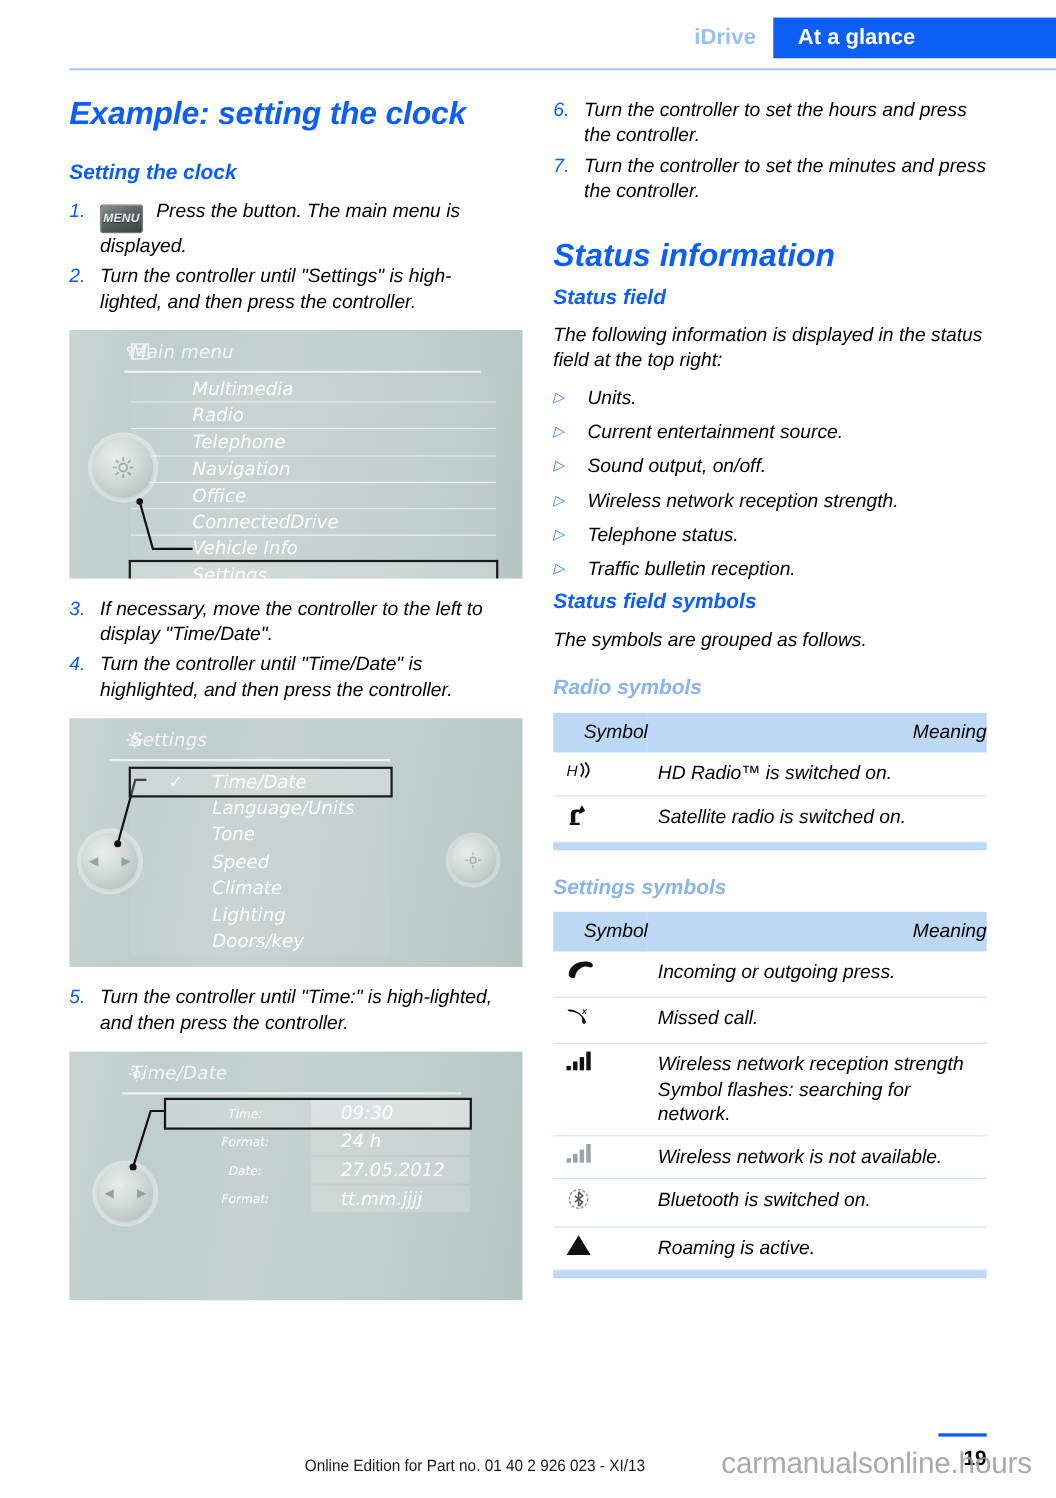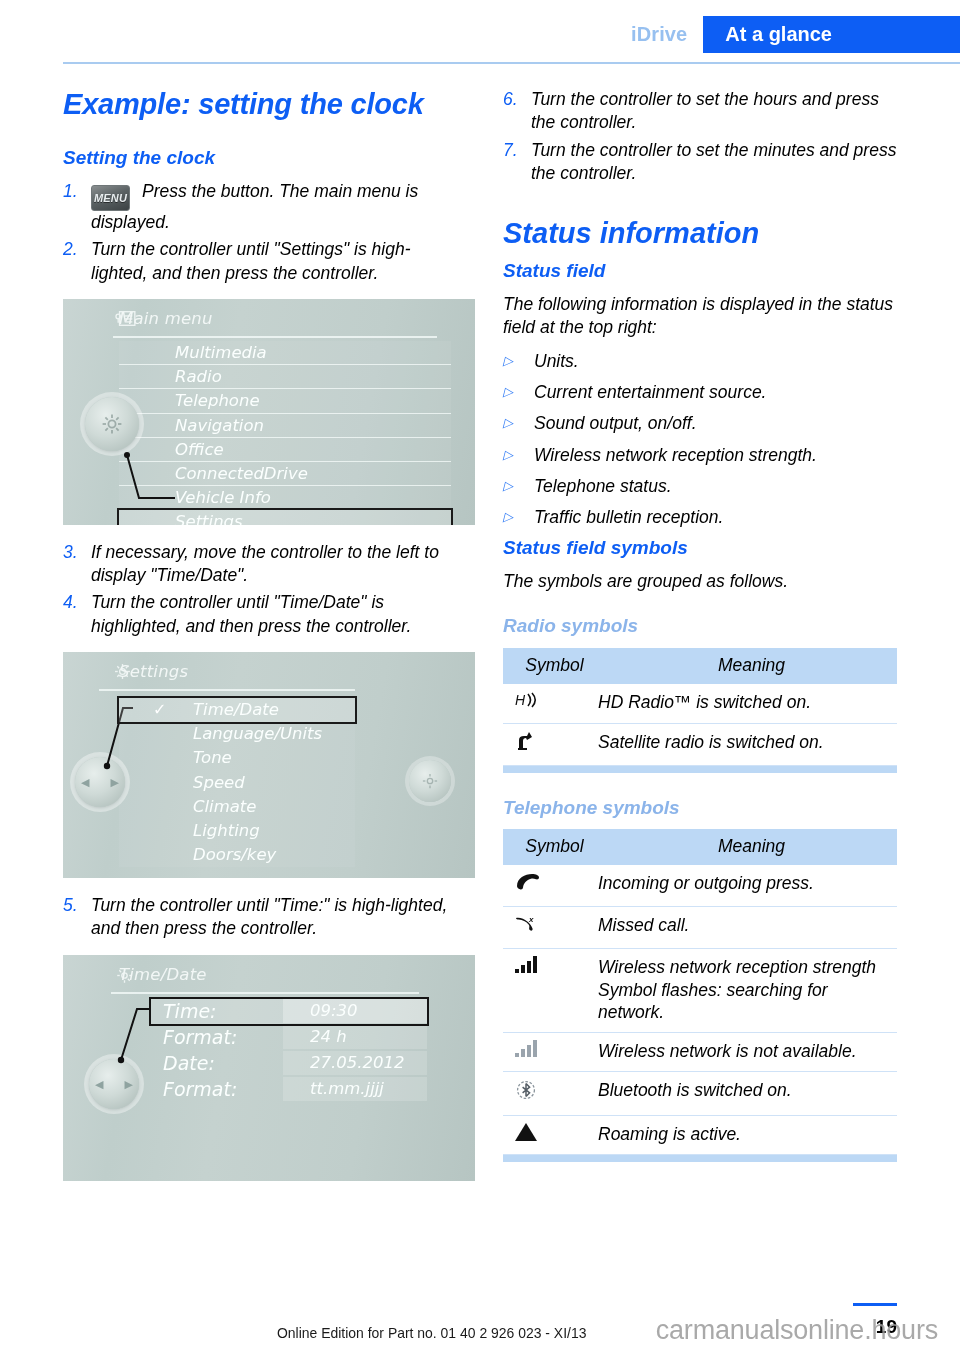--- a/index.html
+++ b/index.html
@@ -244,22 +244,23 @@
   .td-row {
     position: relative;
     height: 25px;
     margin-bottom: 1px;
     display: flex;
     align-items: center;
   }
   .td-row .lbl {
     width: 132px;
     color: #fbfffe;
-    font-size: 19px;
+    font-size: 11px;
     padding-left: 12px;
+    text-align: center;
   }
   .td-row .val {
     flex: 1 1 auto;
     color: #fbfffe;
     font-size: 16.5px;
     background: rgba(255,255,255,.17);
     padding-left: 27px;
     height: 24px;
     line-height: 23px;
   }
@@ -285,21 +286,21 @@
   .leader-dot { fill: #111; }
 
   
   table.sym {
     width: 100%;
     border-collapse: collapse;
     margin: 4px 0 0 0;
   }
   table.sym thead th {
     background: #bcd8f5;
-    text-align: center;
+    text-align: right;
     font-weight: normal;
     font-size: 17.5px;
     padding: 7px 0 8px 17px;
     line-height: 1.2;
   }
   table.sym thead th.c1 { width: 86px; }
   table.sym tbody td {
     font-size: 17.5px;
     padding: 7px 6px 8px 9px;
     border-bottom: 1.5px solid #cfe2f7;
@@ -657,21 +658,21 @@
               <path d="M4,17 L4,9 Q4,5 9,5 L12,5 L14,1 L17,6 L12,9 L11,7 Q8,7 8,10 L8,17 Z" fill="#111"></path>
               <path d="M3,17 L12,17 L12,19 L3,19 Z" fill="#111"></path>
             </svg>
           </td>
           <td>Satellite radio is switched on.</td>
         </tr>
       </tbody>
     </table>
     <div class="table-foot"></div>
 
-    <h3 class="doc-h3 light" style="margin-top:24px;">Telephone symbols</h3>
+    <h3 class="doc-h3 light" style="margin-top:24px;">Settings symbols</h3>
 
     <table class="sym">
       <thead>
         <tr>
           <th class="c1">Symbol</th>
           <th>Meaning</th>
         </tr>
       </thead>
       <tbody>
         <tr>

